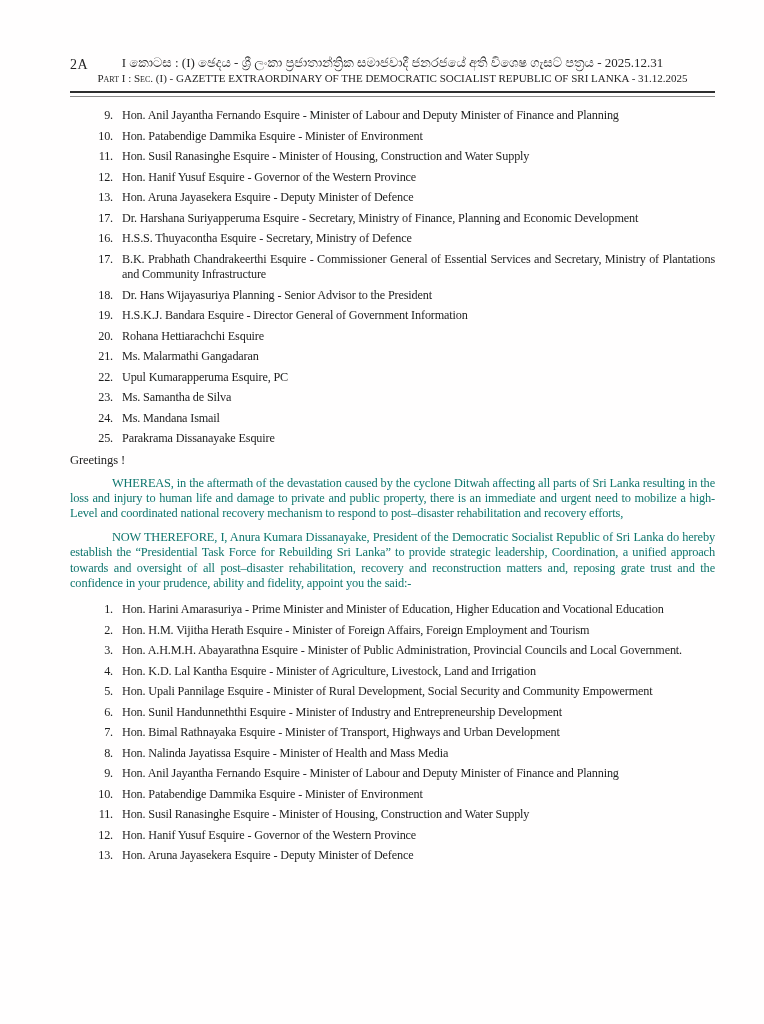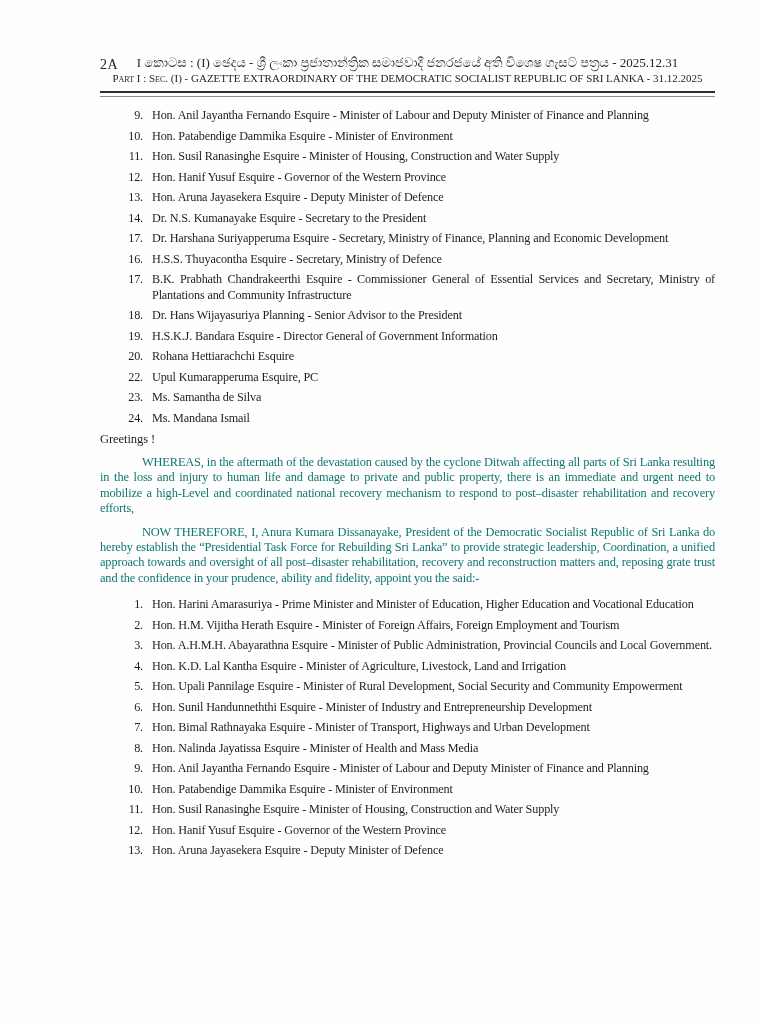--- a/index.html
+++ b/index.html
@@ -8,21 +8,21 @@
     background: #ffffff;
   }
   .page {
     position: relative;
     width: 764px;
     height: 1024px;
     background: #fffefe;
     color: #1e1e1e;
     font-family: "Liberation Serif", serif;
     box-sizing: border-box;
-    padding: 54px 49px 0 100px;
+    padding: 54px 49px 0 70px;
     overflow: hidden;
   }
   
   .header {
     position: relative;
     text-align: center;
   }
   .page-number {
     position: absolute;
     left: 0;
@@ -125,24 +125,20 @@
       <li>
         <span class="num">12.</span>
         <span class="txt">Hon. Hanif Yusuf Esquire - Governor of the Western Province</span>
       </li>
 
       <li>
         <span class="num">13.</span>
         <span class="txt">Hon. Aruna Jayasekera Esquire - Deputy Minister of Defence</span>
       </li>
 
-      <li>
-        <span class="num">14.</span>
-        <span class="txt">Dr. N.S. Kumanayake Esquire - Secretary to the President</span>
-      </li>
 
       <li>
         <span class="num">17.</span>
         <span class="txt">Dr. Harshana Suriyapperuma Esquire - Secretary, Ministry of Finance, Planning and Economic Development</span>
       </li>
 
       <li>
         <span class="num">16.</span>
         <span class="txt">H.S.S. Thuyacontha Esquire - Secretary, Ministry of Defence</span>
       </li>
@@ -160,36 +156,44 @@
       <li>
         <span class="num">19.</span>
         <span class="txt">H.S.K.J. Bandara Esquire - Director General of Government Information</span>
       </li>
 
       <li>
         <span class="num">20.</span>
         <span class="txt">Rohana Hettiarachchi Esquire</span>
       </li>
 
+      <li>
+        <span class="num">21.</span>
+        <span class="txt">Ms. Malarmathi Gangadaran</span>
+      </li>
 
       <li>
         <span class="num">22.</span>
         <span class="txt">Upul Kumarapperuma Esquire, PC</span>
       </li>
 
       <li>
         <span class="num">23.</span>
         <span class="txt">Ms. Samantha de Silva</span>
       </li>
 
       <li>
         <span class="num">24.</span>
         <span class="txt">Ms. Mandana Ismail</span>
       </li>
 
+      <li>
+        <span class="num">25.</span>
+        <span class="txt">Parakrama Dissanayake Esquire</span>
+      </li>
 
   </ol>
 
   <div class="greeting">Greetings !</div>
 
   <div class="body-copy">
 
       <p>WHEREAS, in the aftermath of the devastation caused by the cyclone Ditwah affecting all parts of Sri Lanka resulting in the loss and injury to human life and damage to private and public property, there is an immediate and urgent need to mobilize a high-Level and coordinated national recovery mechanism to respond to post–disaster rehabilitation and recovery efforts,</p>
 
 

